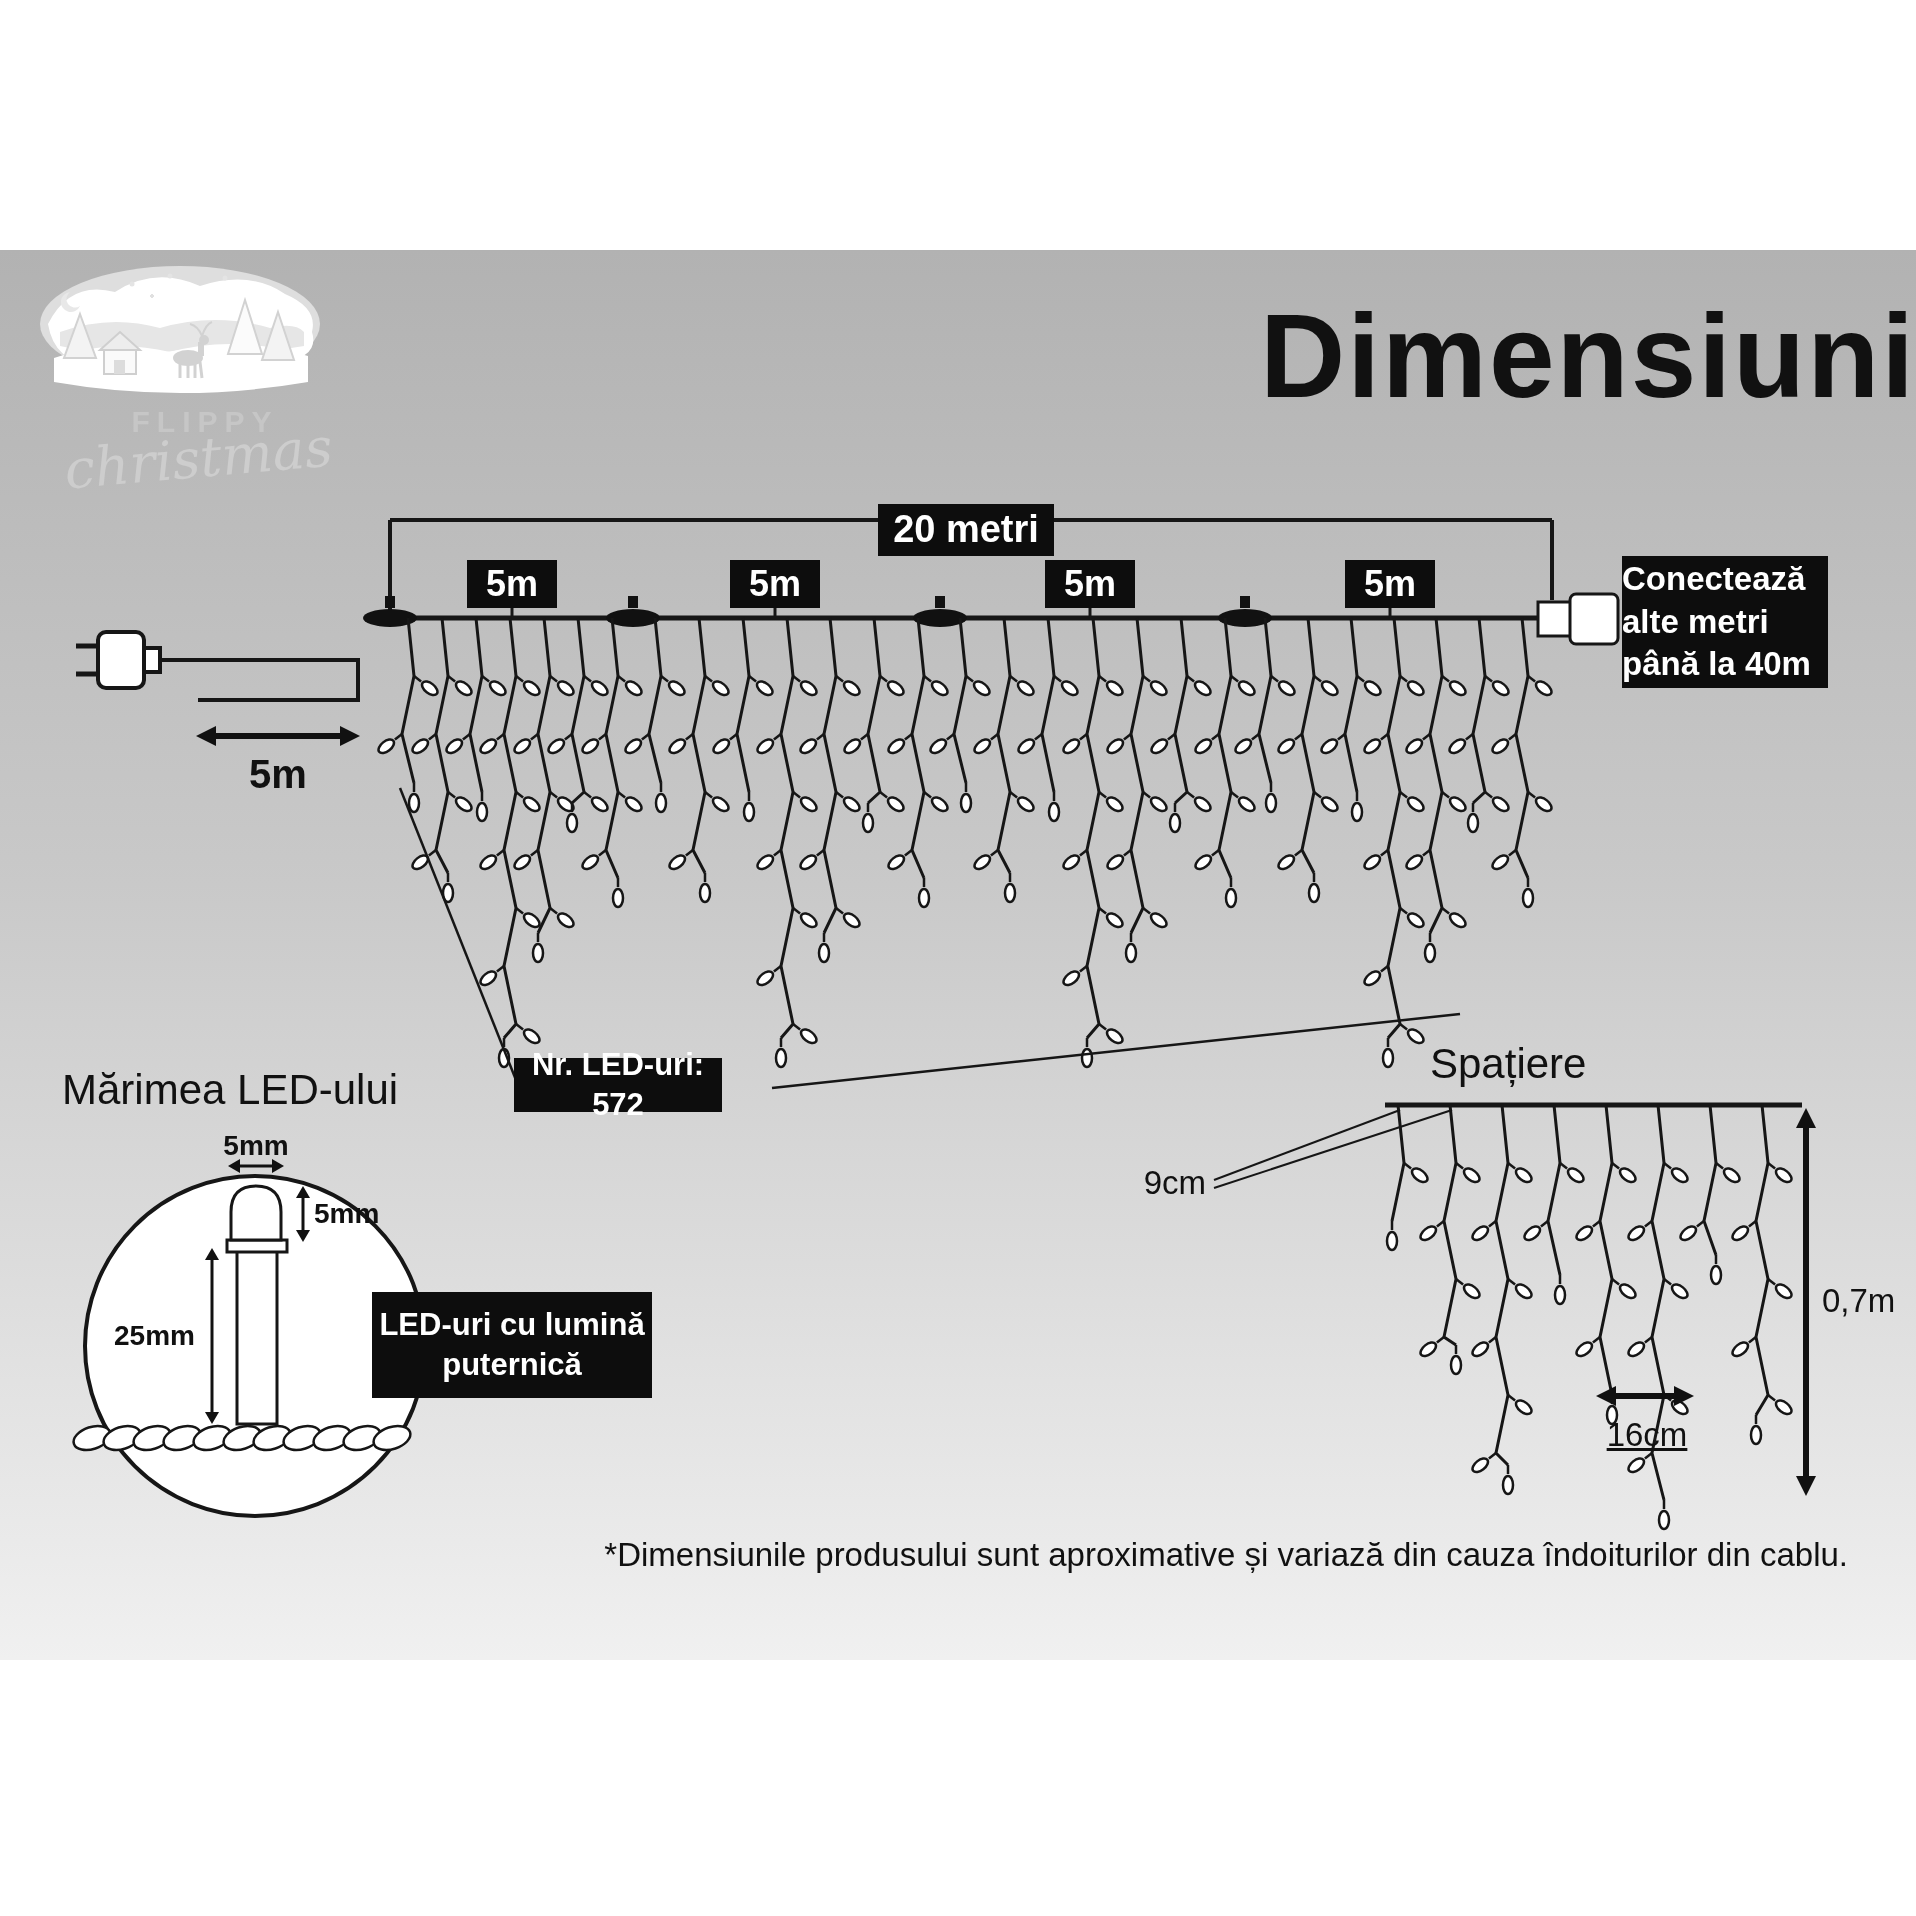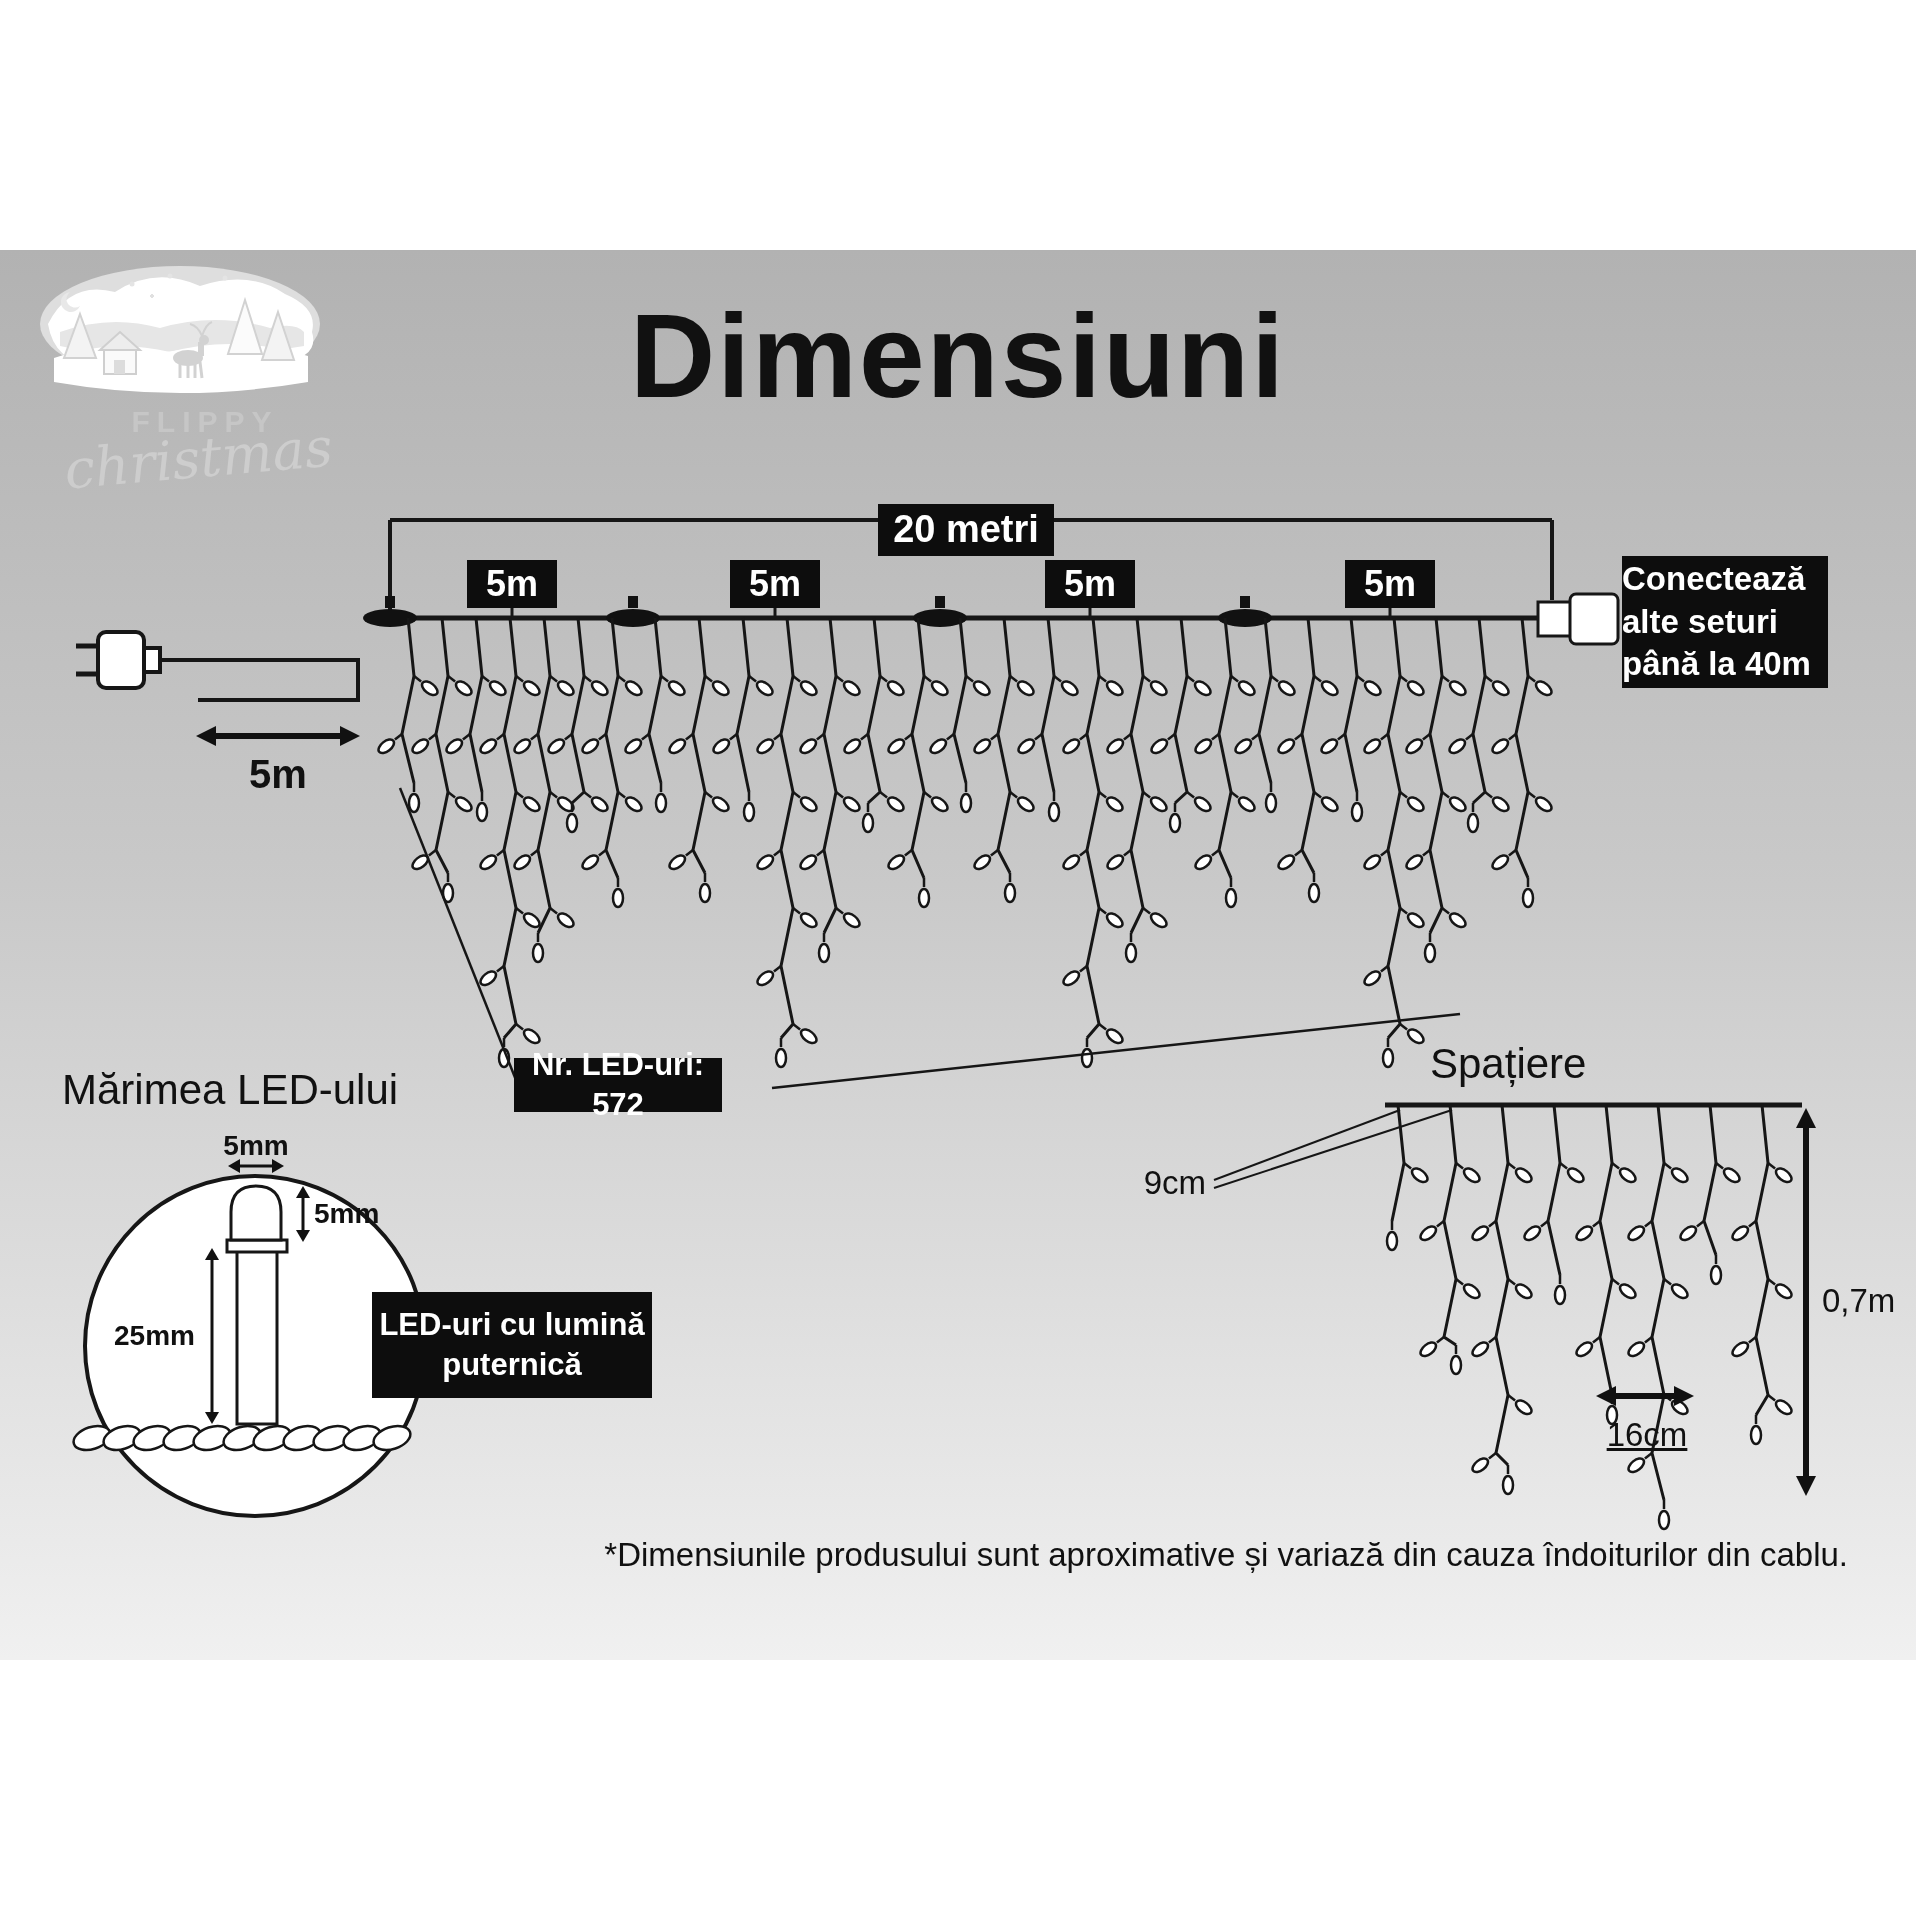--- a/index.html
+++ b/index.html
@@ -12,21 +12,21 @@
     background:linear-gradient(180deg,#b2b2b2 0%,#c9c9c9 45%,#f0f0f0 100%);
     z-index:0;
   }
   #art{position:absolute;left:0;top:0;z-index:1;}
   .lbl{position:absolute;z-index:2;color:#111;}
   .blackbox{
     position:absolute;z-index:2;background:#0d0d0d;color:#fff;font-weight:700;
     display:flex;flex-direction:column;align-items:center;justify-content:center;
     text-align:center;line-height:1.3;
   }
-  .title{font-size:118px;font-weight:700;letter-spacing:2px;text-align:center;}
+  .title{font-size:118px;font-weight:700;letter-spacing:2px;text-align:right;}
   .heading{font-size:42px;font-weight:400;}
   .dim{font-size:28px;font-weight:700;}
   .meas{font-size:33px;font-weight:400;}
 </style>
 </head>
 <body>
 
 <div class="band"></div>
 
 <svg id="art" width="1916" height="1916" viewBox="0 0 1916 1916">
@@ -554,21 +554,21 @@
 
 <div class="blackbox" style="left:878px;top:496px;width:176px;height:52px;font-size:38px;margin-top:8px;">20 metri</div>
 
 <div class="blackbox" style="left:467px;top:560px;width:90px;height:48px;font-size:36px;">5m</div>
 <div class="blackbox" style="left:730px;top:560px;width:90px;height:48px;font-size:36px;">5m</div>
 <div class="blackbox" style="left:1045px;top:560px;width:90px;height:48px;font-size:36px;">5m</div>
 <div class="blackbox" style="left:1345px;top:560px;width:90px;height:48px;font-size:36px;">5m</div>
 
 <div class="blackbox" style="left:1622px;top:556px;width:206px;height:132px;font-size:33px;align-items:flex-start;padding-left:0;text-align:left;">
   <span>Conectează</span>
-  <span>alte seturi</span>
+  <span>alte metri</span>
   <span>până la 40m</span>
 </div>
 
 <div class="lbl" style="left:228px;top:752px;width:100px;text-align:center;font-size:40px;font-weight:700;">5m</div>
 
 <div class="blackbox" style="left:514px;top:1058px;width:208px;height:54px;font-size:31px;">Nr. LED-uri: 572</div>
 
 <div class="lbl heading" style="left:1430px;top:1040px;width:270px;">Spațiere</div>
 
 <div class="lbl heading" style="left:62px;top:1066px;width:400px;">Mărimea LED-ului</div>

